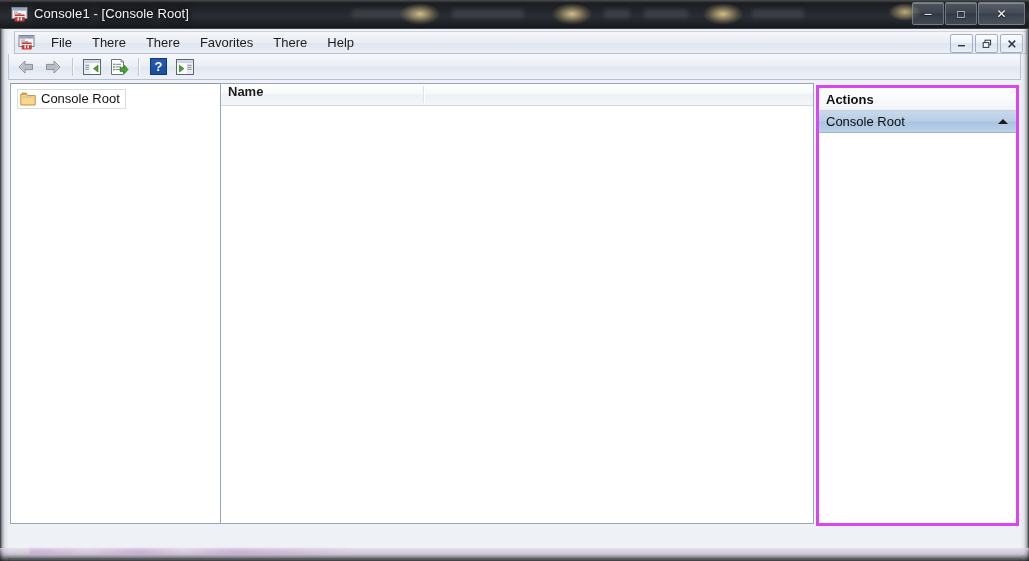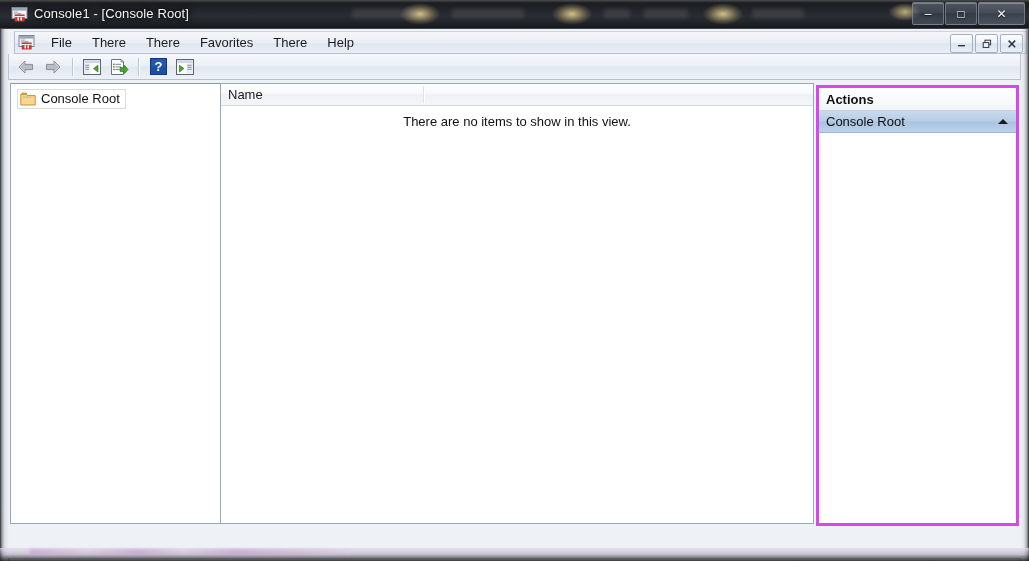--- a/index.html
+++ b/index.html
@@ -320,22 +320,22 @@
     position: relative;
     height: 21px;
     background: linear-gradient(to bottom, #ffffff 0%, #f7f9fb 44%, #eff2f5 50%, #f3f5f8 100%);
     border-bottom: 1px solid #d6dbe2;
   }
   .col {
     position: absolute;
     top: 0;
     height: 21px;
     display: flex;
-    align-items: center;
     box-sizing: border-box;
+    font-weight: bold;
   }
   .col .coltext {
     font-size: 13px;
     color: #1a1a1a;
     padding-left: 7px;
   }
   .col-divider {
     position: absolute;
     top: 2px;
     width: 1px;
@@ -612,21 +612,20 @@
       <div id="list-pane">
         <div id="list-header">
           <div class="col" style="left:0px;width:202px;">
             <span class="coltext">Name</span>
           </div>
           <div class="col-divider" style="left:202px;"></div>
           <div class="col" style="left:203px;width:389px;">
             <span class="coltext"></span>
           </div>
         </div>
-        <div id="list-empty">There are no items to show in this view.</div>
       </div>
 
       <div id="actions-pane">
         <div id="actions-header">
           <span class="t">Actions</span>
         </div>
         <div id="actions-group">
           <span class="t">Console Root</span>
           <span class="chev-up"></span>
         </div>

